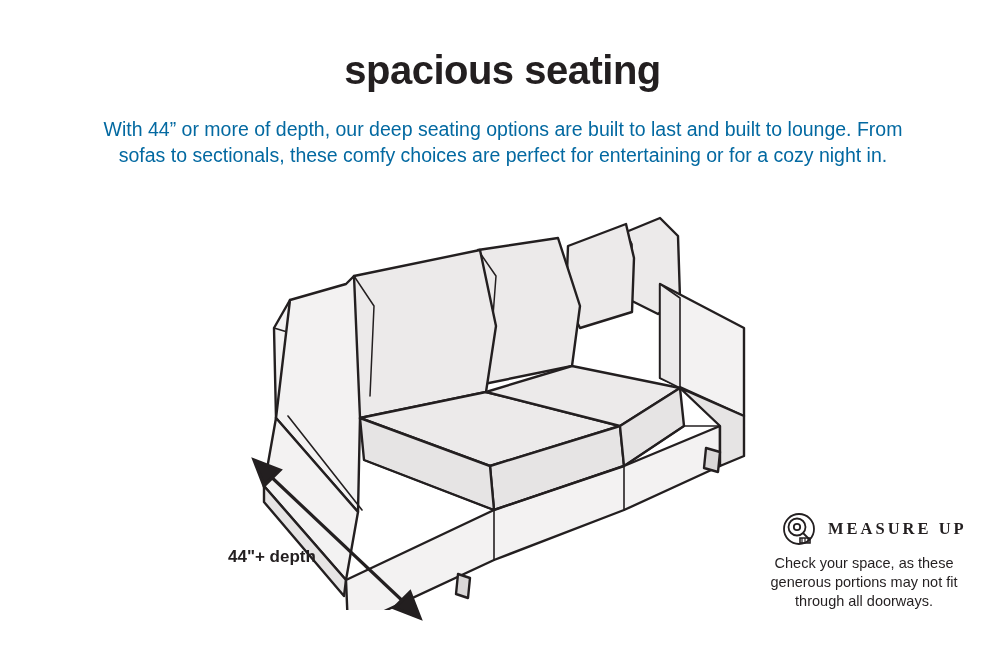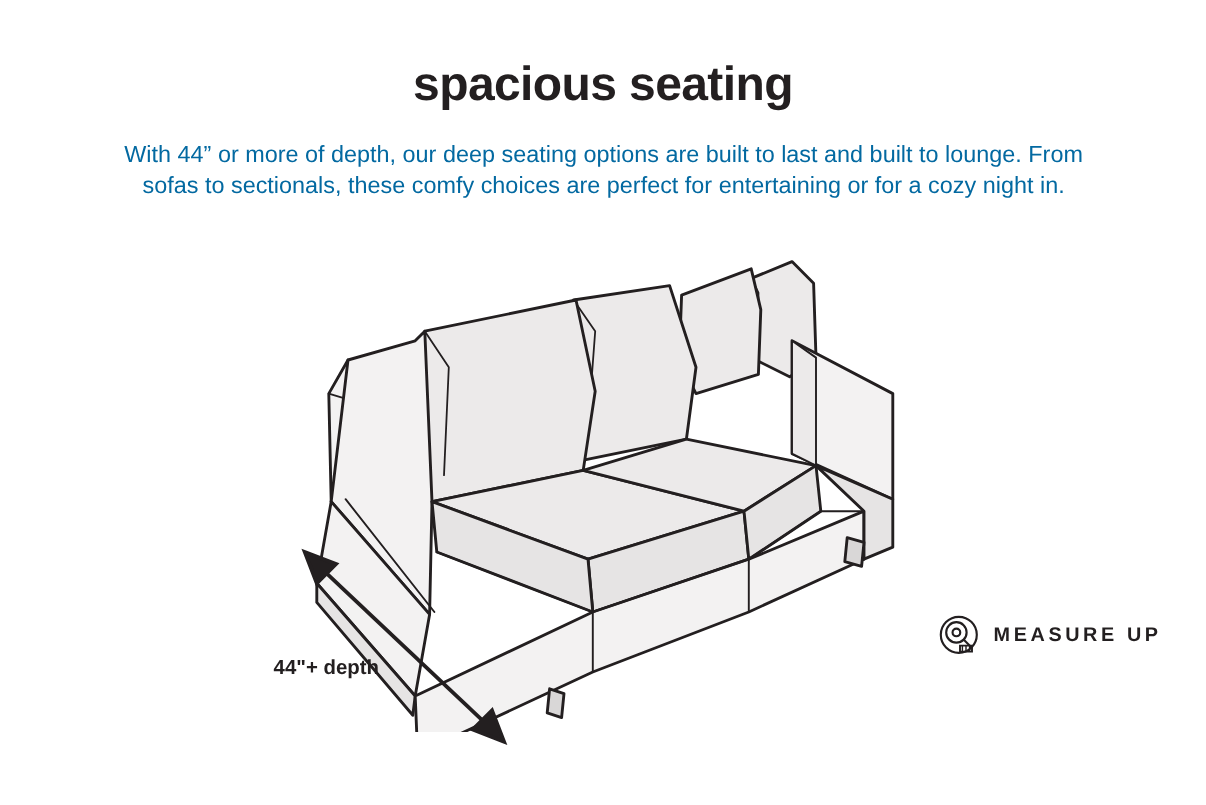--- a/index.html
+++ b/index.html
@@ -64,20 +64,21 @@
     top: 512px;
     width: 240px;
     text-align: center;
   }
   .measure-head {
     display: flex;
     align-items: center;
     justify-content: flex-start;
     gap: 12px;
     margin-left: 38px;
+    font-family: Liberation Serif, serif;
   }
   .measure-title {
     font-size: 16.5px;
     font-weight: bold;
     letter-spacing: 3px;
     color: #231f20;
   }
   .measure-note {
     margin-top: 8px;
     font-size: 14.5px;
@@ -156,15 +157,20 @@
       <svg width="34" height="34" viewBox="0 0 34 34">
         <circle cx="17" cy="17" r="15" fill="none" stroke="#231f20" stroke-width="1.8"></circle>
         <circle cx="15" cy="15" r="8.5" fill="none" stroke="#231f20" stroke-width="1.8"></circle>
         <circle cx="15" cy="15" r="3.2" fill="none" stroke="#231f20" stroke-width="1.8"></circle>
         <path d="M21 21 L28 28" stroke="#231f20" stroke-width="1.8" fill="none"></path>
         <path d="M18 26 h10 v5 h-10 z" fill="none" stroke="#231f20" stroke-width="1.6"></path>
         <path d="M20 26 v5 M23 26 v5 M26 26 v5" stroke="#231f20" stroke-width="1.2"></path>
       </svg>
       <span class="measure-title">MEASURE UP</span>
     </div>
+    <div class="measure-note">
+      <div>Check your space, as these</div>
+      <div>generous portions may not fit</div>
+      <div>through all doorways.</div>
+    </div>
   </div>
 
 </div>
 
 </body></html>

